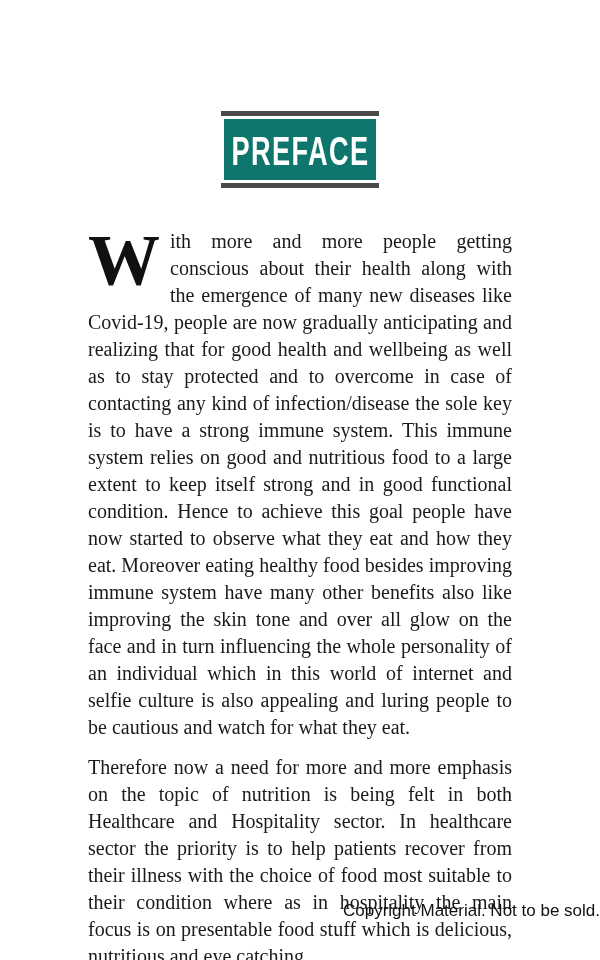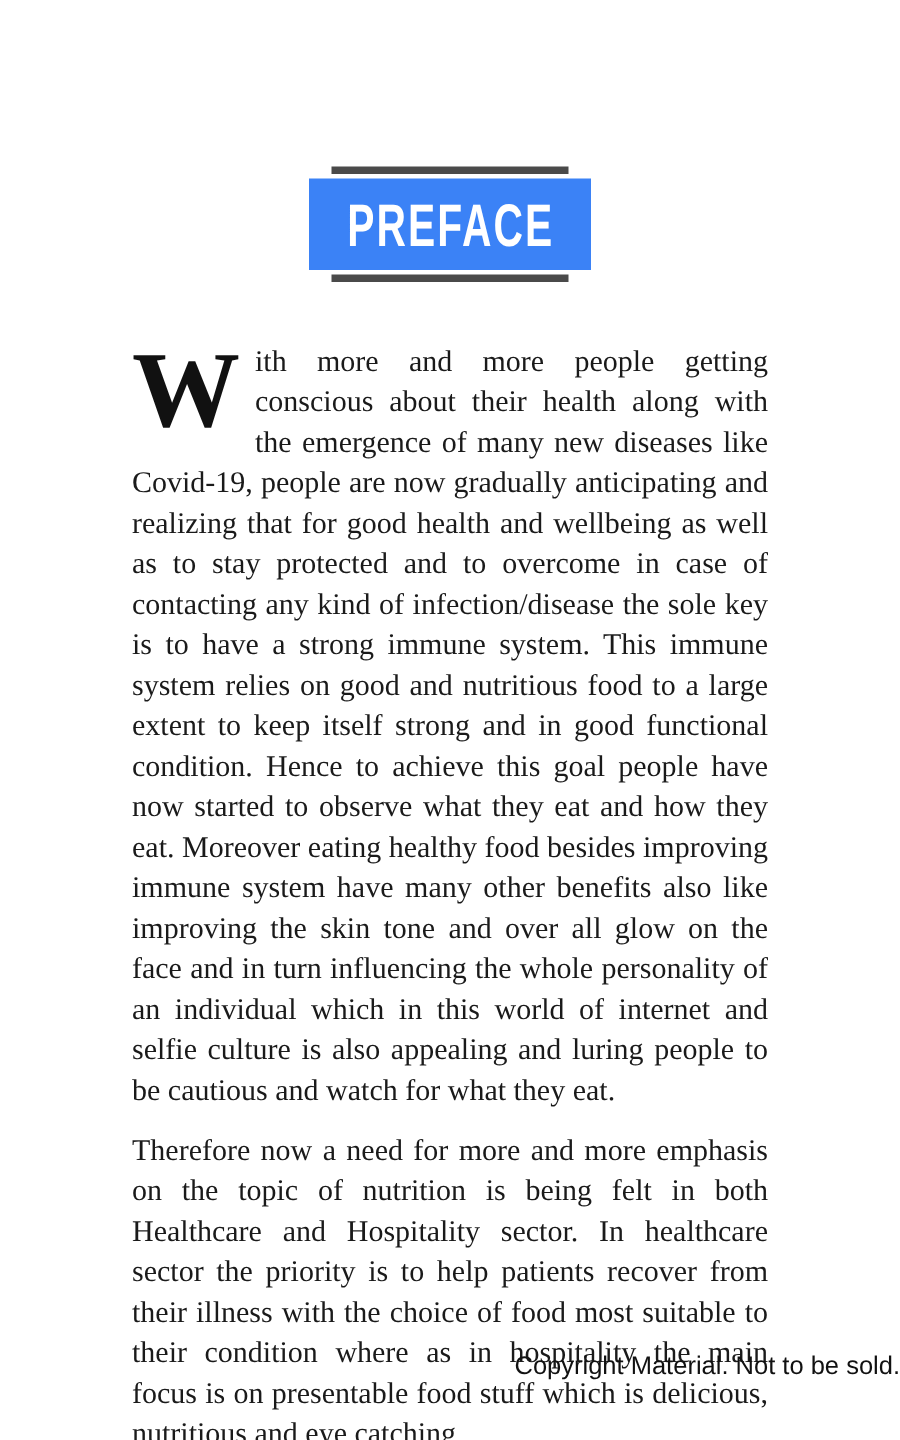--- a/index.html
+++ b/index.html
@@ -23,24 +23,24 @@
     display: flex;
     flex-direction: column;
     align-items: center;
   }
   .rule {
     width: 158px;
     height: 5px;
     background: #4a4a4a;
   }
   .title-box {
-    width: 188px;
+    width: 152px;
     height: 61px;
     margin: 3px 0 3px 0;
-    background: #3b82f6;
+    background: #0f766e;
     display: flex;
     align-items: center;
     justify-content: center;
   }
   .title-text {
     color: #ffffff;
     font-family: "Liberation Sans", sans-serif;
     font-weight: bold;
     font-size: 40px;
     letter-spacing: 2px;

